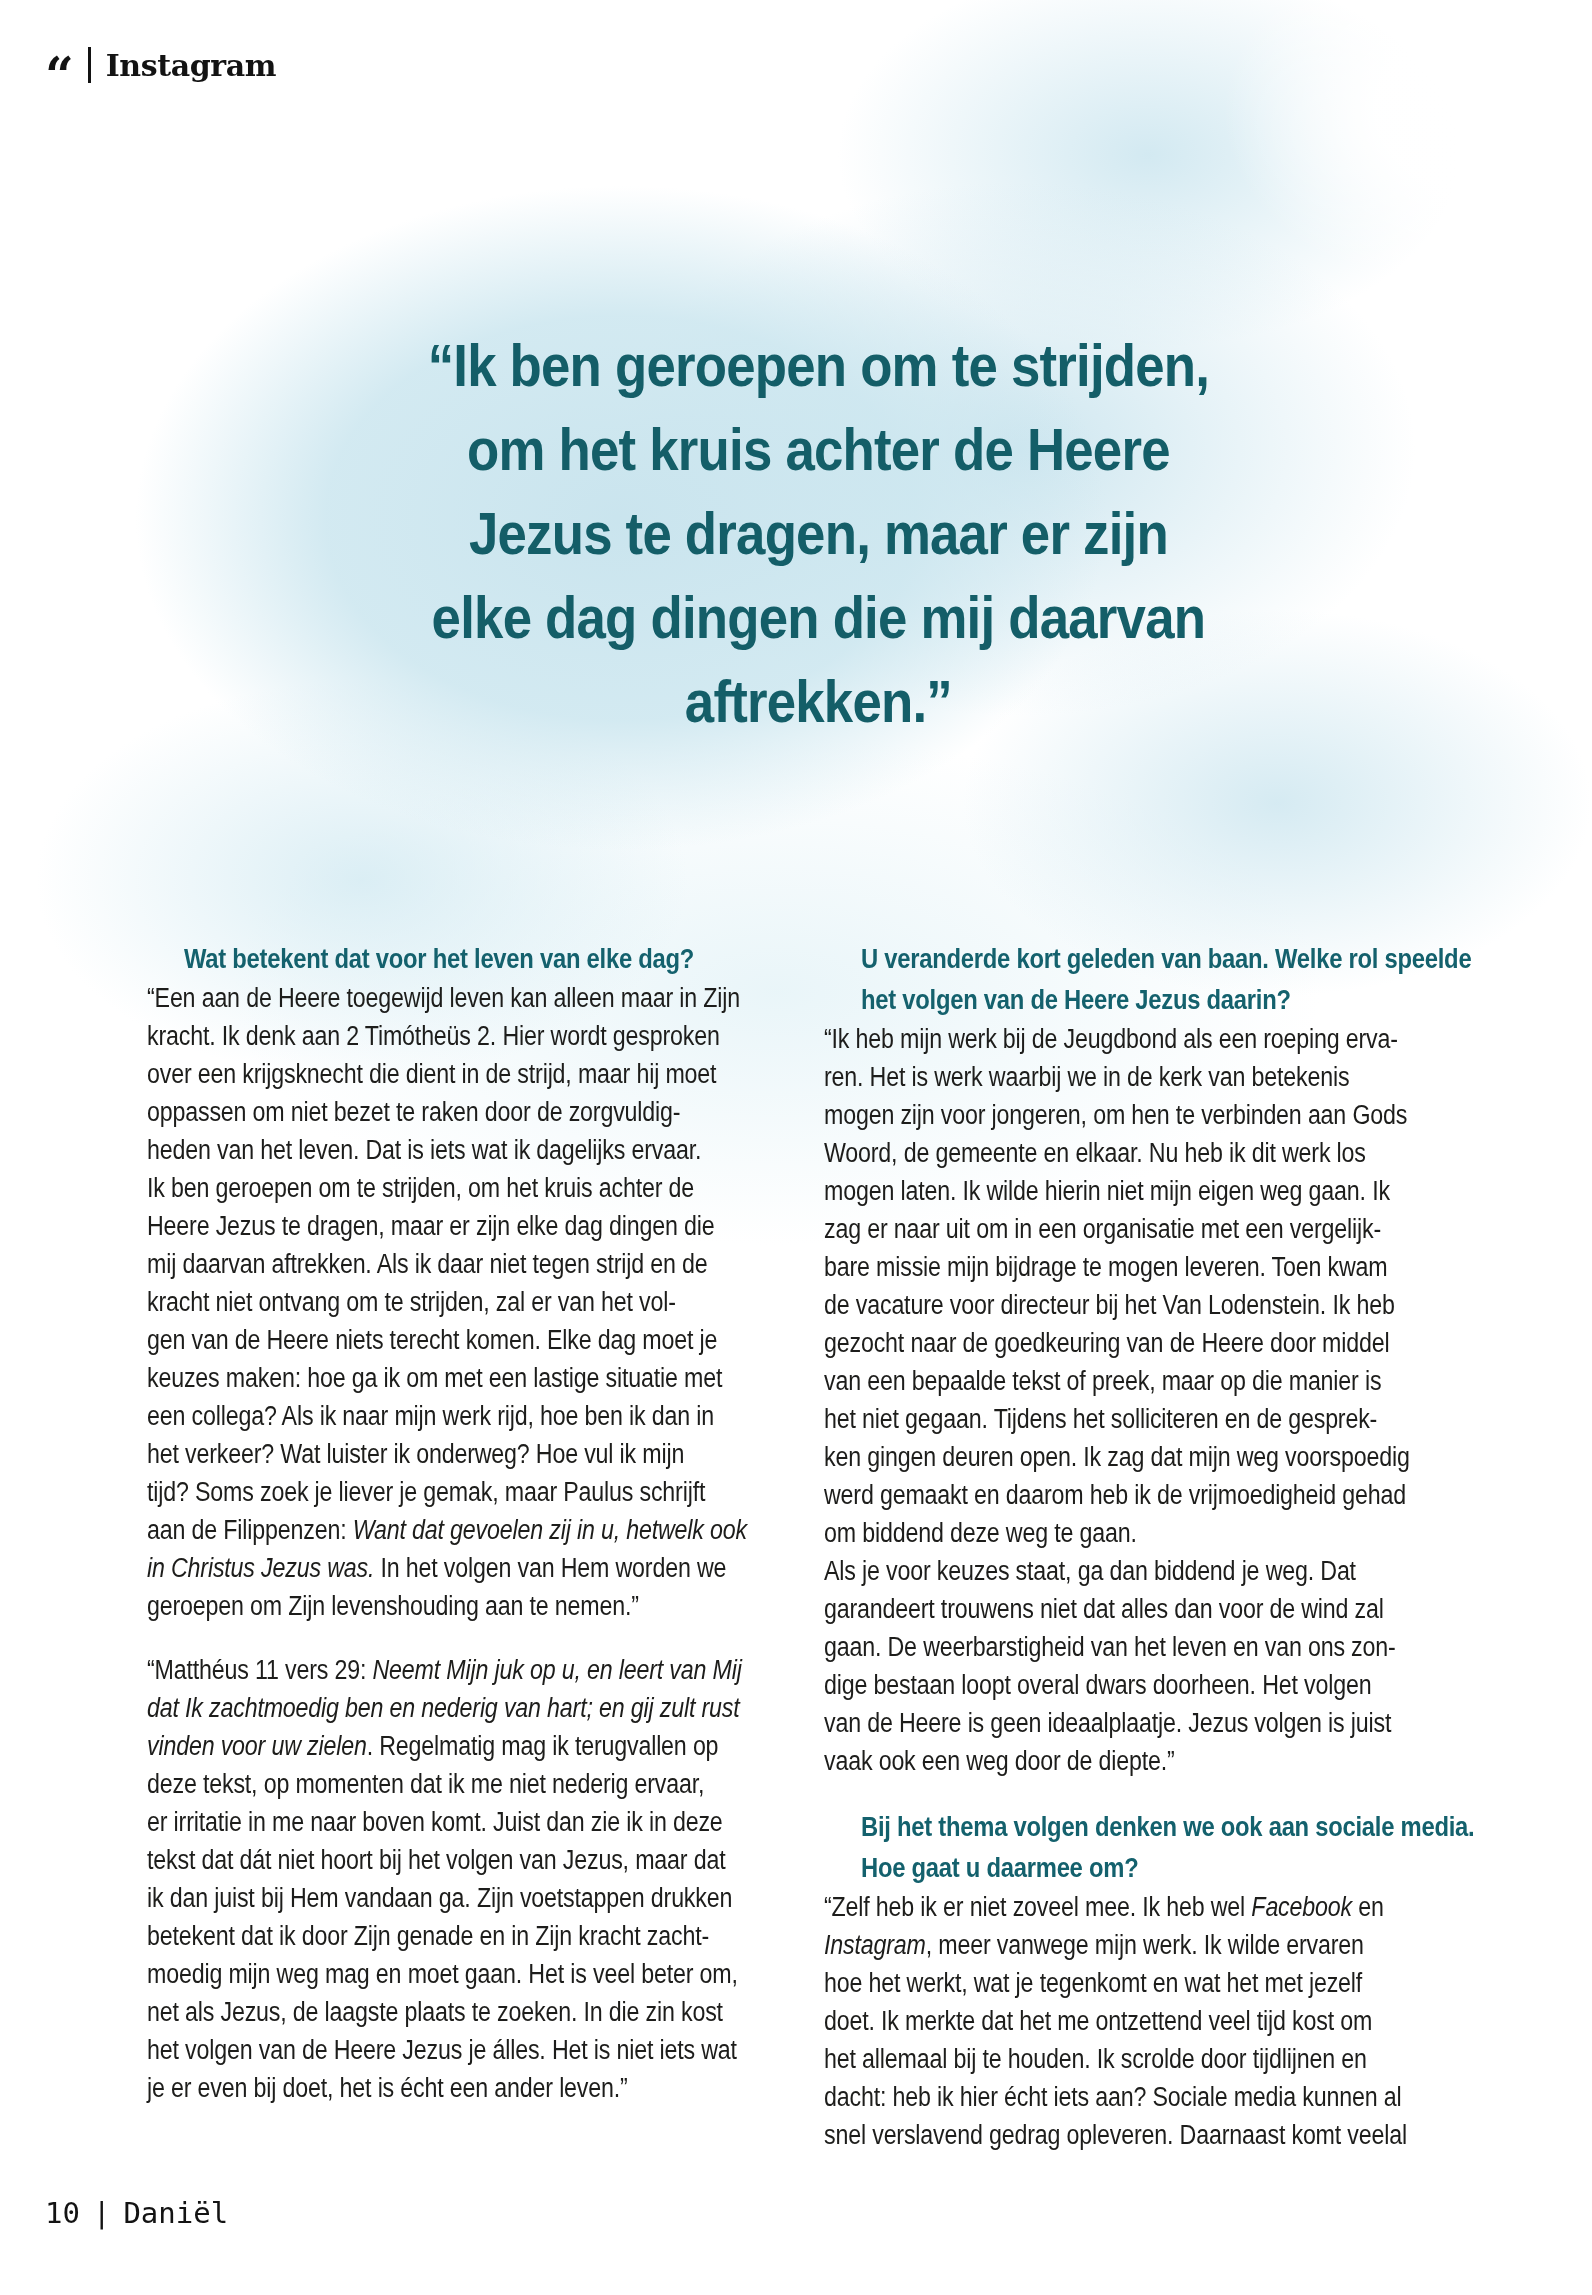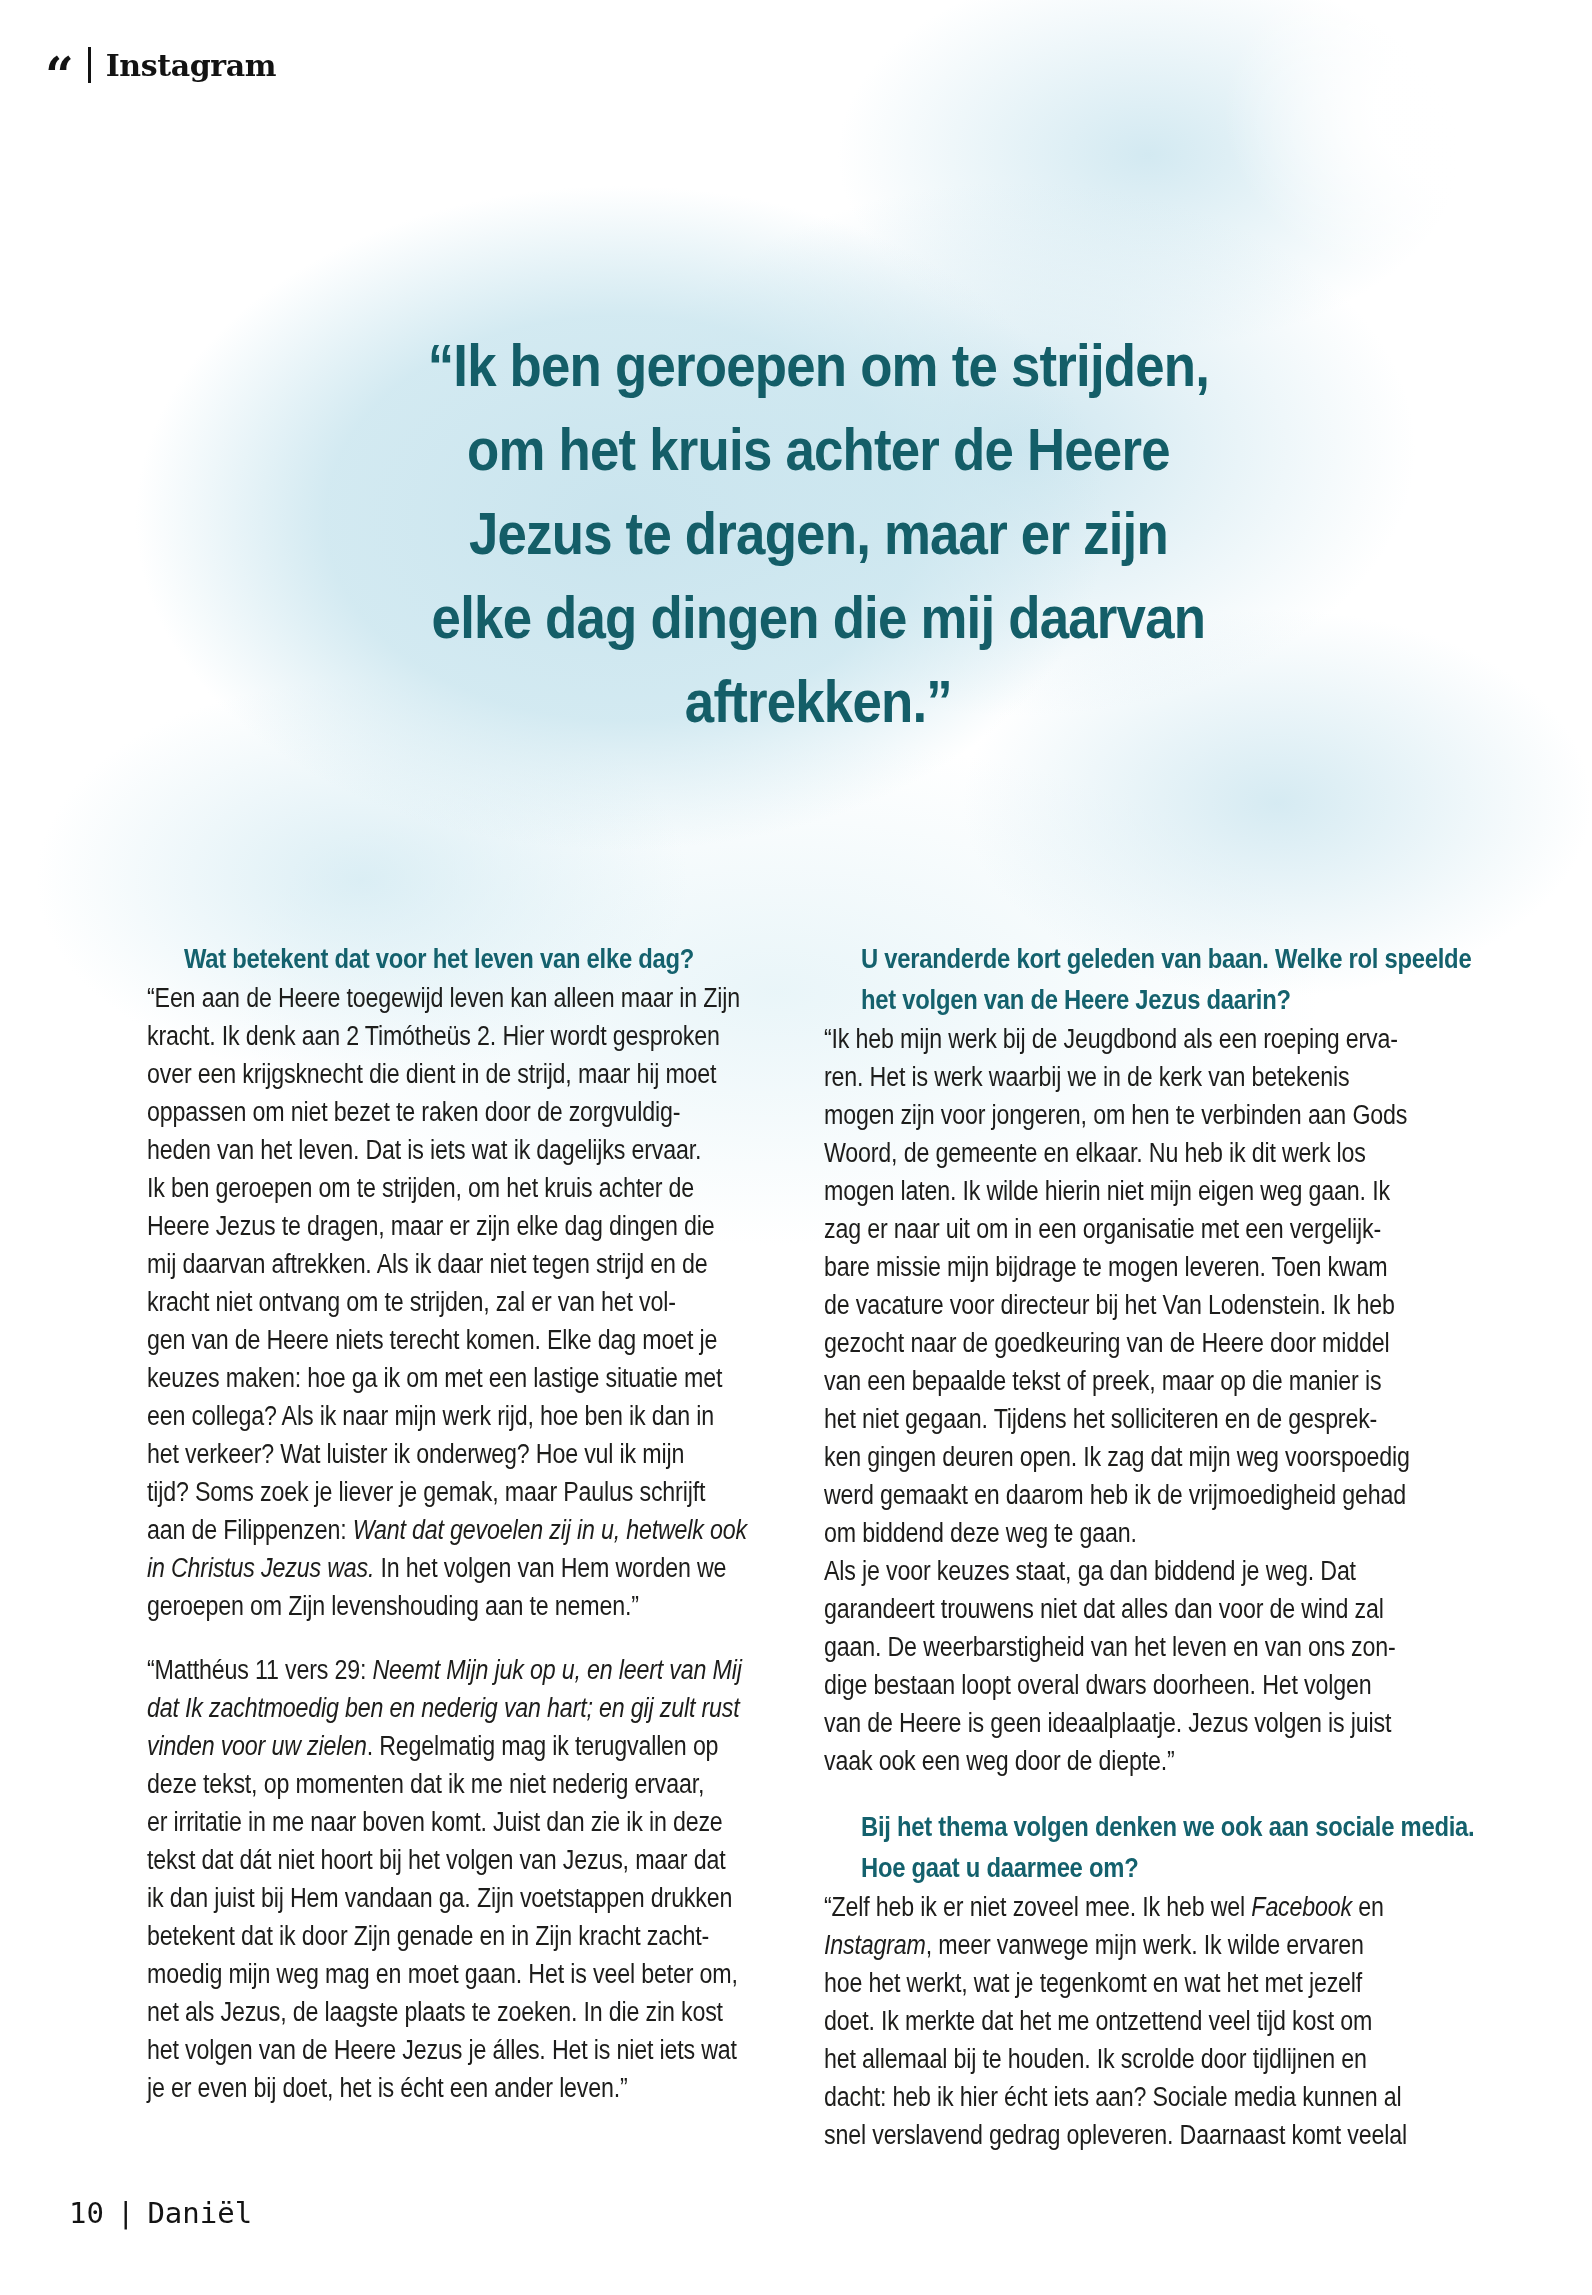--- a/index.html
+++ b/index.html
@@ -37,21 +37,21 @@
   .block-heading { color:var(--heading-teal,#14616d);margin-left:37px; }
   .h-line { height:41px; line-height:41px; font-size:28px; font-weight:bold; white-space:nowrap;
             transform:scaleX(.85); transform-origin:0 50%; letter-spacing:-0.3px; }
   .block-para { margin-bottom:26px; color:var(--body-ink,#1d1d1b); }
   .block-para:last-child { margin-bottom:0; }
   .p-line { height:38px; line-height:38px; font-size:27px; white-space:nowrap;
             transform:scaleX(.86); transform-origin:0 50%; letter-spacing:-0.2px; }
   .p-line em { font-style:italic; }
   
   .pagefoot { position:absolute; left:45px; top:2196px; display:flex; align-items:center; gap:13px;
-              font-family:"DejaVu Sans Mono", monospace; font-size:29px; color:#131313;margin-left:24px; }
+              font-family:"DejaVu Sans Mono", monospace; font-size:29px; color:#131313; }
   .foot-title { font-weight:normal; }
 </style>
 </head>
 <body>
 
 <div class="page">
   <div class="bg"></div>
 
   <header class="kicker">
     <span class="qicon">“</span>

